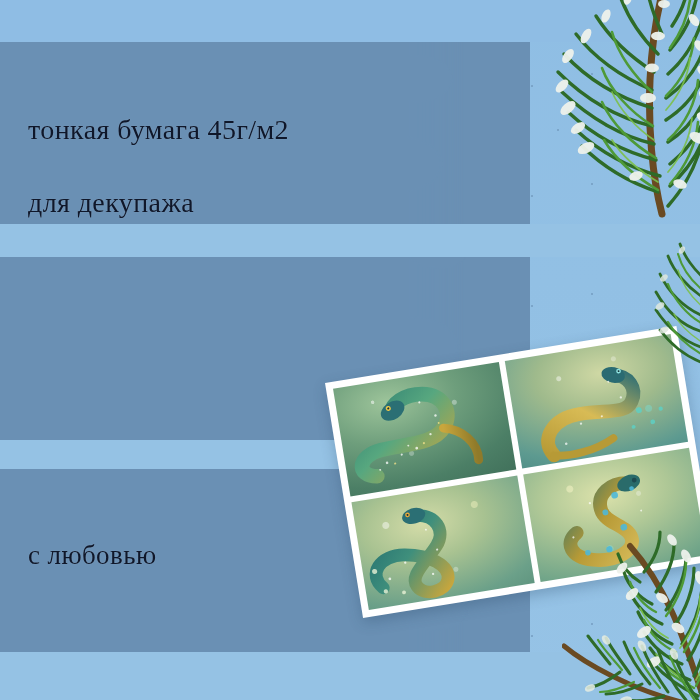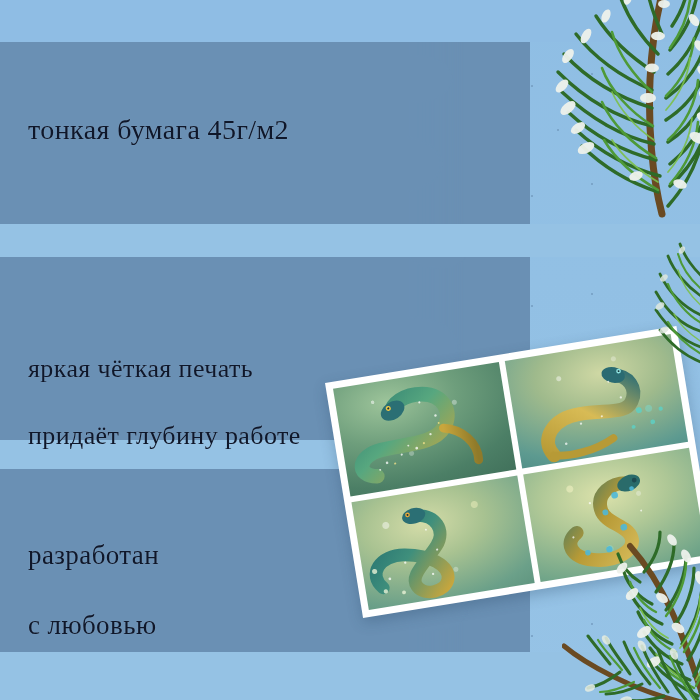--- a/index.html
+++ b/index.html
@@ -159,29 +159,25 @@
   <div class="brush-2"></div>
   <div class="brush-speckle"></div>
 
   <div class="band-top"></div>
   <div class="stripe s1"></div>
   <div class="stripe s2"></div>
   <div class="band-bottom"></div>
 
   <div class="txt" id="t1">
     <span class="ln">тонкая бумага 45г/м2</span>
+    <span class="ln">для декупажа</span>
   </div>
 
-  <div class="txt" id="t2">
-    <span class="ln">яркая чёткая печать</span>
-    <span class="ln">придаёт глубину работе</span>
-  </div>
 
   <div class="txt" id="t3">
-    <span class="ln">разработан</span>
     <span class="ln">с любовью</span>
   </div>
 
   <div class="card">
     <div class="grid">
 
       <div class="cell c1">
         <svg viewBox="0 0 170 112" preserveAspectRatio="none">
           <defs>
             <linearGradient id="g1a" x1="0" y1="0" x2="1" y2="1">

